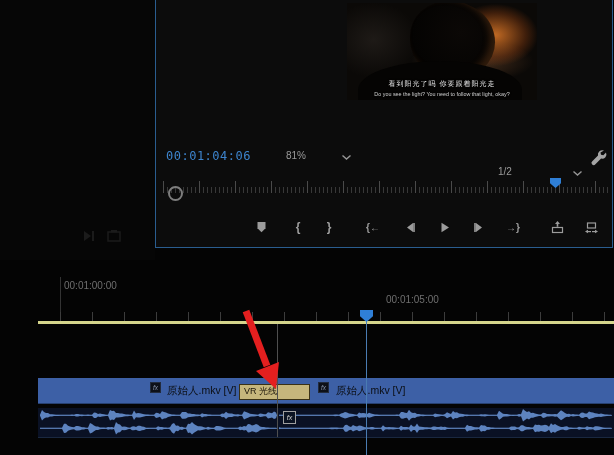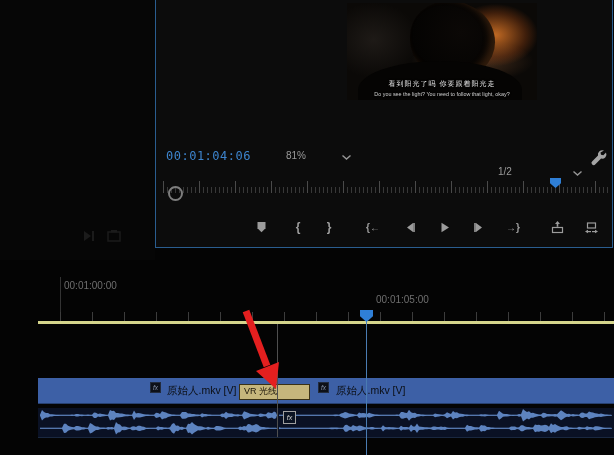--- a/index.html
+++ b/index.html
@@ -177,21 +177,21 @@
         <polygon points="1,11.5 4,9.8 4,13.2" fill="#9c9c9c"></polygon>
         <polygon points="14,11.5 11,9.8 11,13.2" fill="#9c9c9c"></polygon>
         <rect x="4" y="11" width="3" height="1.2" fill="#9c9c9c"></rect>
         <rect x="8" y="11" width="3" height="1.2" fill="#9c9c9c"></rect>
       </svg>
     </div>
   </div>
 
   <div>
     <div class="abs tl-label" style="left:64px;top:280px">00:01:00:00</div>
-    <div class="abs tl-label" style="left:376px;top:294px">00:01:05:00</div>
+    <div class="abs tl-label" style="left:386px;top:294px">00:01:05:00</div>
     <div class="abs major-tick"></div>
     <div class="abs tick-strip"></div>
     <div class="abs work-bar"></div>
 
     <div class="abs video-track">
       <div class="fx-badge" style="position:absolute;left:112px;top:4px;">fx</div>
       <div class="fx-badge" style="position:absolute;left:280px;top:4px;">fx</div>
     </div>
     <div class="abs clip-label" style="left:167px">原始人.mkv [V]</div>
     <div class="abs clip-label" style="left:336px">原始人.mkv [V]</div>

